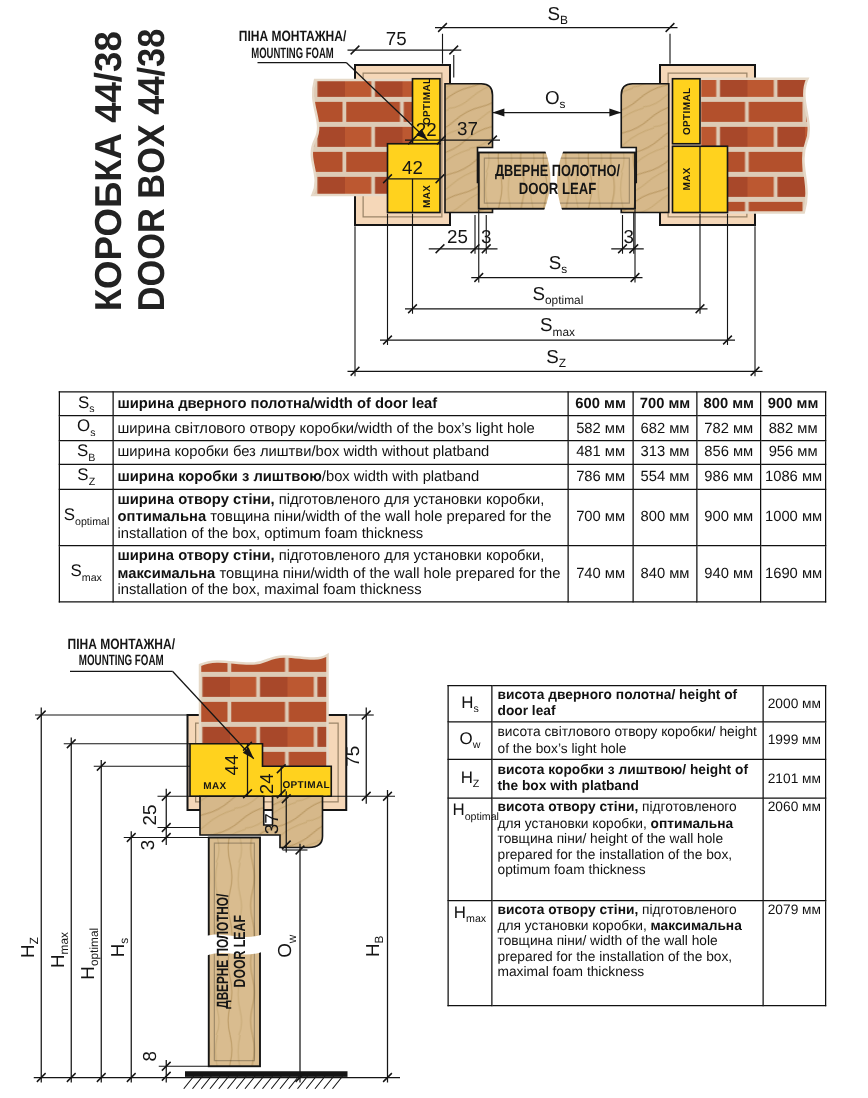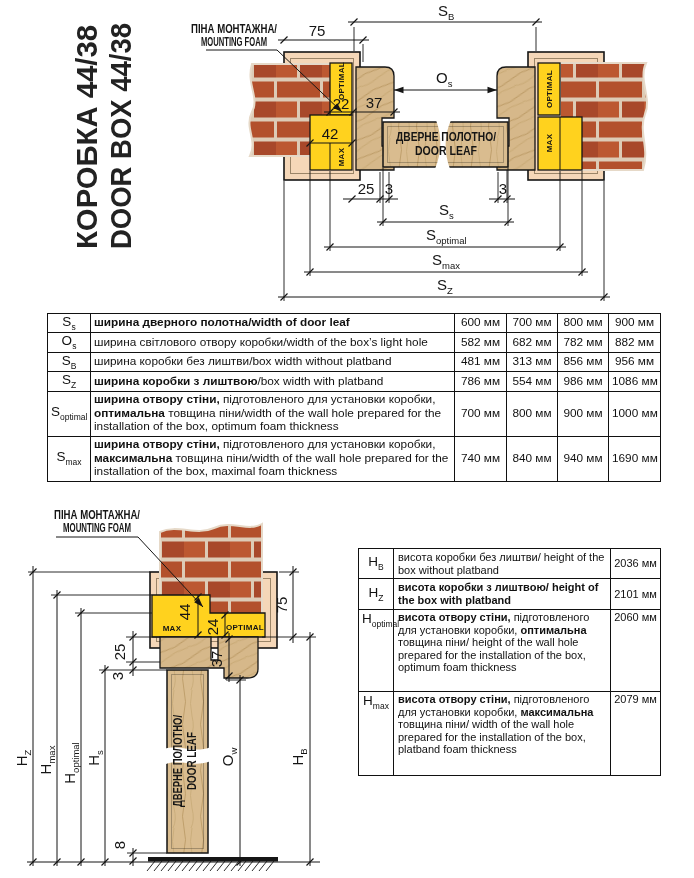--- a/index.html
+++ b/index.html
@@ -21,21 +21,21 @@
   .fl{font-size:12px;font-weight:bold;text-anchor:middle;}
   .lf{font-size:13px;font-weight:bold;text-anchor:middle;}
   .ttl{font-size:30px;font-weight:bold;fill:#222;}
   table.t{position:absolute;border-collapse:collapse;table-layout:fixed;background:#fff;}
   table.t td{border:1.4px solid #111;padding:0 3px;vertical-align:middle;line-height:1.14;}
   #t1{left:47px;top:313px;width:613px;font-size:11.8px;}
   #t2{left:358px;top:548px;width:302px;font-size:11px;line-height:1.12;}
   td.symc{text-align:center;white-space:nowrap;padding:0 1px;font-size:13.5px;overflow:visible;}
   td.symc sub{font-size:8.5px;}
   td.val{text-align:center;white-space:nowrap;}
-  tr.boldvals td.val, tr.boldrow td{font-weight:normal;}
+  tr.boldvals td.val, tr.boldrow td{font-weight:bold;}
   tr.tall td.desc, tr.tall td.val, tr.tall td.symc{vertical-align:top;padding-top:1px;}
   #t2 td.desc{padding:1px 4px;}
 </style>
 </head>
 <body>
 
 <div id="page">
 
 <svg width="694" height="878" viewBox="0 0 694 878">
   <defs>
@@ -337,36 +337,41 @@
 </tbody>
     </table>
 
 <table class="t" id="t2">
   <colgroup>
         <col style="width:35px">
         <col style="width:217px">
         <col style="width:50px">
       </colgroup>
   <tbody>
+        <tr style="height:29px">
+    <td class="symc"><span>H</span><sub>s</sub></td>
+    <td class="desc"><b>висота дверного полотна/ height of door leaf</b><span></span><b></b><span></span></td>
+    <td class="val">2000 мм</td>
+  </tr>
   <tr style="height:30px">
-    <td class="symc"><span>H</span><sub>B</sub></td>
-    <td class="desc"><b></b><span>висота коробки без лиштви/ height of the box without platband</span><b></b><span></span></td>
-    <td class="val">2036 мм</td>
+    <td class="symc"><span>O</span><sub>w</sub></td>
+    <td class="desc"><b></b><span>висота світлового отвору коробки/ height of the box’s light hole</span><b></b><span></span></td>
+    <td class="val">1999 мм</td>
   </tr>
   <tr style="height:31px">
     <td class="symc"><span>H</span><sub>Z</sub></td>
     <td class="desc"><b>висота коробки з лиштвою/ height of the box with platband</b><span></span><b></b><span></span></td>
     <td class="val">2101 мм</td>
   </tr>
   <tr style="height:82px" class="tall">
     <td class="symc"><span>H</span><sub>optimal</sub></td>
     <td class="desc"><b>висота отвору стіни,</b><span> підготовленого для установки коробки, </span><b>оптимальна</b><span> товщина піни/ height of the wall hole prepared for the installation of the box, optimum foam thickness</span></td>
     <td class="val">2060 мм</td>
   </tr>
   <tr style="height:84px" class="tall">
     <td class="symc"><span>H</span><sub>max</sub></td>
-    <td class="desc"><b>висота отвору стіни,</b><span> підготовленого для установки коробки, </span><b>максимальна</b><span> товщина піни/ width of the wall hole prepared for the installation of the box, platband foam thickness</span></td>
+    <td class="desc"><b>висота отвору стіни,</b><span> підготовленого для установки коробки, </span><b>максимальна</b><span> товщина піни/ width of the wall hole prepared for the installation of the box, maximal foam thickness</span></td>
     <td class="val">2079 мм</td>
   </tr>
 </tbody>
     </table>
 
 </div>
 
 </body></html>

